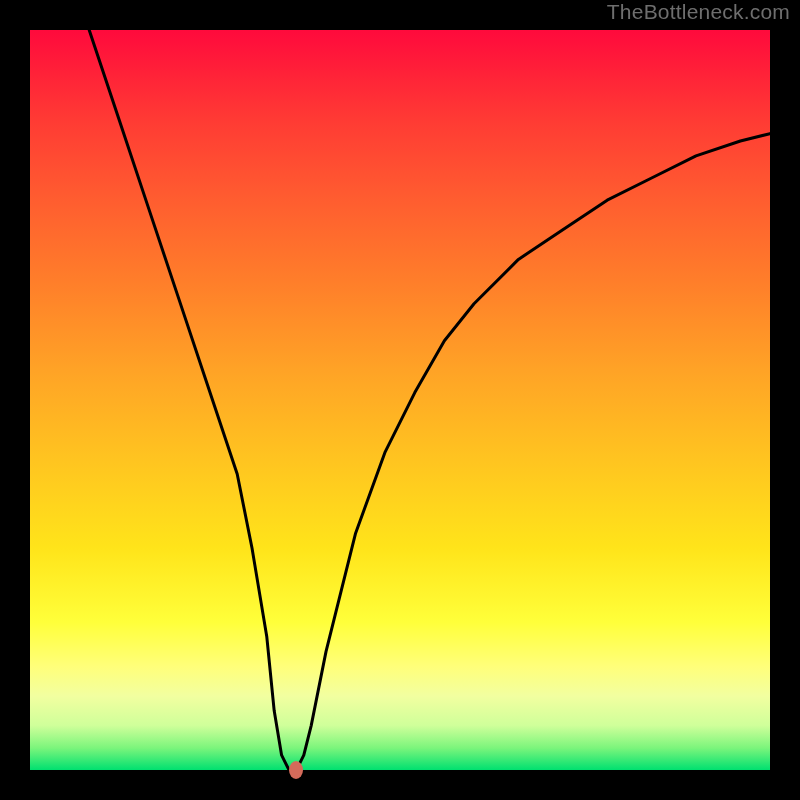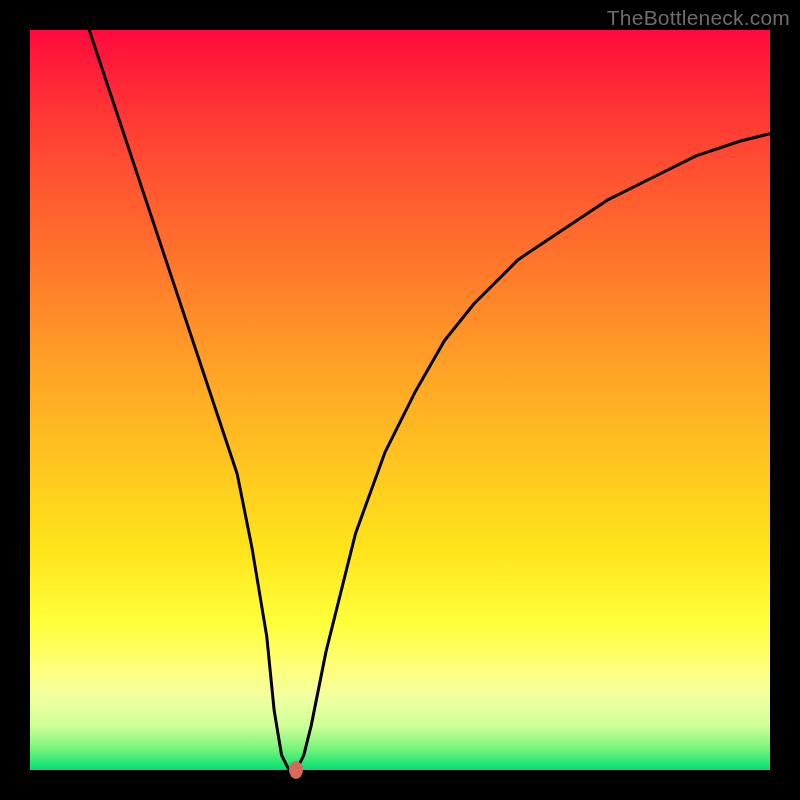--- a/index.html
+++ b/index.html
@@ -52,21 +52,21 @@
   .marker {
     position: absolute;
     width: 14px;
     height: 18px;
     border-radius: 50% / 50%;
     background: #D46A5A;
     transform: translate(-50%, -50%);
   }
   .watermark {
     position: absolute;
-    top: 6px;
+    top: 0;
     right: 10px;
     color: #6E6E6E;
     font-size: 21px;
     letter-spacing: 0.2px;
   }
 </style>
 </head>
 <body>
 
 <div class="frame">

